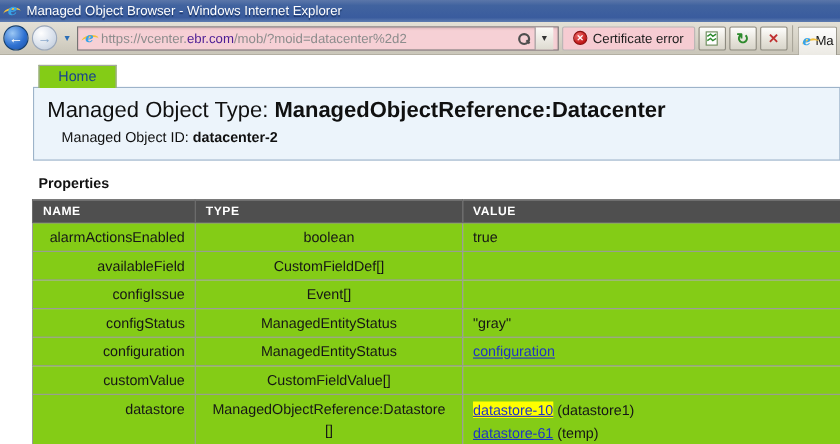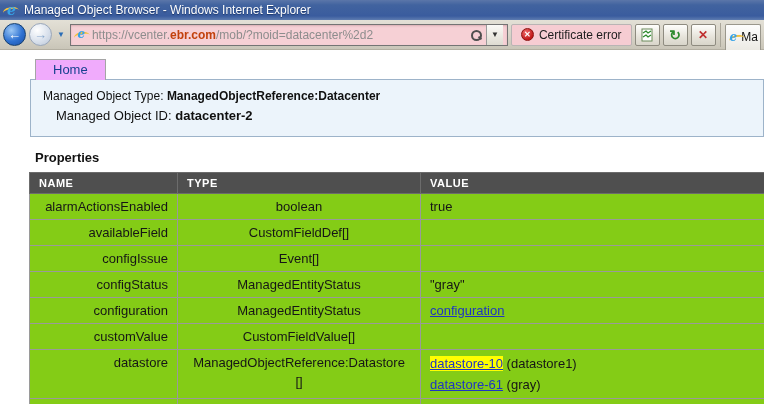--- a/index.html
+++ b/index.html
@@ -30,21 +30,21 @@
   .back { background:radial-gradient(circle at 35% 30%, #9cc8f5 0%, #2f72d2 55%, #1b4da2 100%);
           border:1px solid #16406f; color:#fff; }
   .fwd  { background:radial-gradient(circle at 35% 30%, #ffffff 0%, #d9e1ec 55%, #b9c5d6 100%);
           border:1px solid #9aa7ba; color:#89a8cc; }
   .recent-arrow { color:#2a6db6; font-size:8px; padding:0 2px; }
 
   .address { flex:0 0 438px; height:22px; background:#f6d0d5; border:1px solid #747474;
              box-shadow:inset 0 1px 2px #d8aeb4; display:flex; align-items:center;
              gap:4px; padding:0 4px; }
   .address .url { flex:1; font-size:12px; color:#8d8d8d; white-space:nowrap; overflow:hidden; }
-  .address .url b { color:#c2410c; font-weight:700; }
+  .address .url b { color:#4c1d95; font-weight:400; }
   .mag { position:relative; width:12px; height:12px; flex:0 0 12px; }
   .mag::before { content:""; position:absolute; left:1px; top:1px; width:7px; height:7px;
                  border:2px solid #4e4e4e; border-radius:50%; }
   .mag::after { content:""; position:absolute; left:8px; top:8px; width:4px; height:2px;
                 background:#4e4e4e; transform:rotate(45deg); }
   .addr-drop { width:17px; height:20px; background:linear-gradient(#fbfaf7,#dedbd1);
                border-left:1px solid #9a9a9a; display:flex; align-items:center;
                justify-content:center; font-size:8px; color:#333; }
 
   .cert-badge { height:22px; display:flex; align-items:center; gap:5px; padding:0 9px;
@@ -64,25 +64,25 @@
   .nav-divider { width:1px; height:24px; background:#aaa69a; margin:0 1px; }
   .tab-fragment { height:26px; margin-top:4px; flex:1; min-width:34px;
                   background:linear-gradient(#fdfdfd,#eceae4); border:1px solid #9a978c;
                   border-bottom:none; border-radius:2px 2px 0 0; display:flex;
                   align-items:center; gap:4px; padding:0 4px; }
   .tab-fragment .tab-text { font-size:12px; color:#111; white-space:nowrap; }
 
   
   .page { background:#fff; padding-top:8px; }
   .home-tab { display:inline-block; margin-left:35px; padding:2px 17px 3px;
-              background:#f0abfc; border:1px solid #a5a5a5; border-bottom:none;
+              background:#84cc16; border:1px solid #a5a5a5; border-bottom:none;
               color:#16418e; font-size:13px; position:relative; top:1px; z-index:2; }
   .header-box { margin-left:30px; margin-right:0; border:1px solid #9db3c9;
                 background:#ecf4fb; padding:9px 12px 13px; position:relative; z-index:1; }
-  .obj-type-line { font-size:12px; color:#101010; }
+  .obj-type-line { font-size:20px; color:#101010; }
   .obj-id-line { font-size:13px; color:#101010; margin:5px 0 0 13px; }
   .obj-type-line b, .obj-id-line b { font-weight:bold; }
 
   .properties-title { margin:13px 4px 7px 35px; font-size:13px; font-weight:bold; color:#111; }
 
   .table-wrap { margin-left:29px; overflow:hidden; }
   table { border-collapse:collapse; table-layout:fixed; width:980px; font-size:13px; color:#161616; }
   th { background:#4f4f4f; color:#fff; font-size:11px; font-weight:bold; letter-spacing:.5px;
        text-align:left; padding:4px 9px; border:1px solid #6c6c6c; height:20px; }
   td { border:1px solid #9a9a9a; padding:3px 9px; line-height:19px; vertical-align:top;
@@ -221,21 +221,21 @@
         <td class="cell-type">
           <span>ManagedObjectReference:Datastore</span><br>
           <span>[]</span>
         </td>
         <td>
           <div class="vlinks">
             <div>
               <a class="prop-link hl" href="#">datastore-10</a><span class="link-suffix"> (datastore1)</span>
             </div>
             <div>
-              <a class="prop-link" href="#">datastore-61</a><span class="link-suffix"> (gray)</span>
+              <a class="prop-link" href="#">datastore-61</a><span class="link-suffix"> (temp)</span>
             </div>
           </div>
         </td>
       </tr>
       <tr>
         <td class="cell-name"></td>
         <td class="cell-type"></td>
         <td></td>
       </tr>
     </tbody>

